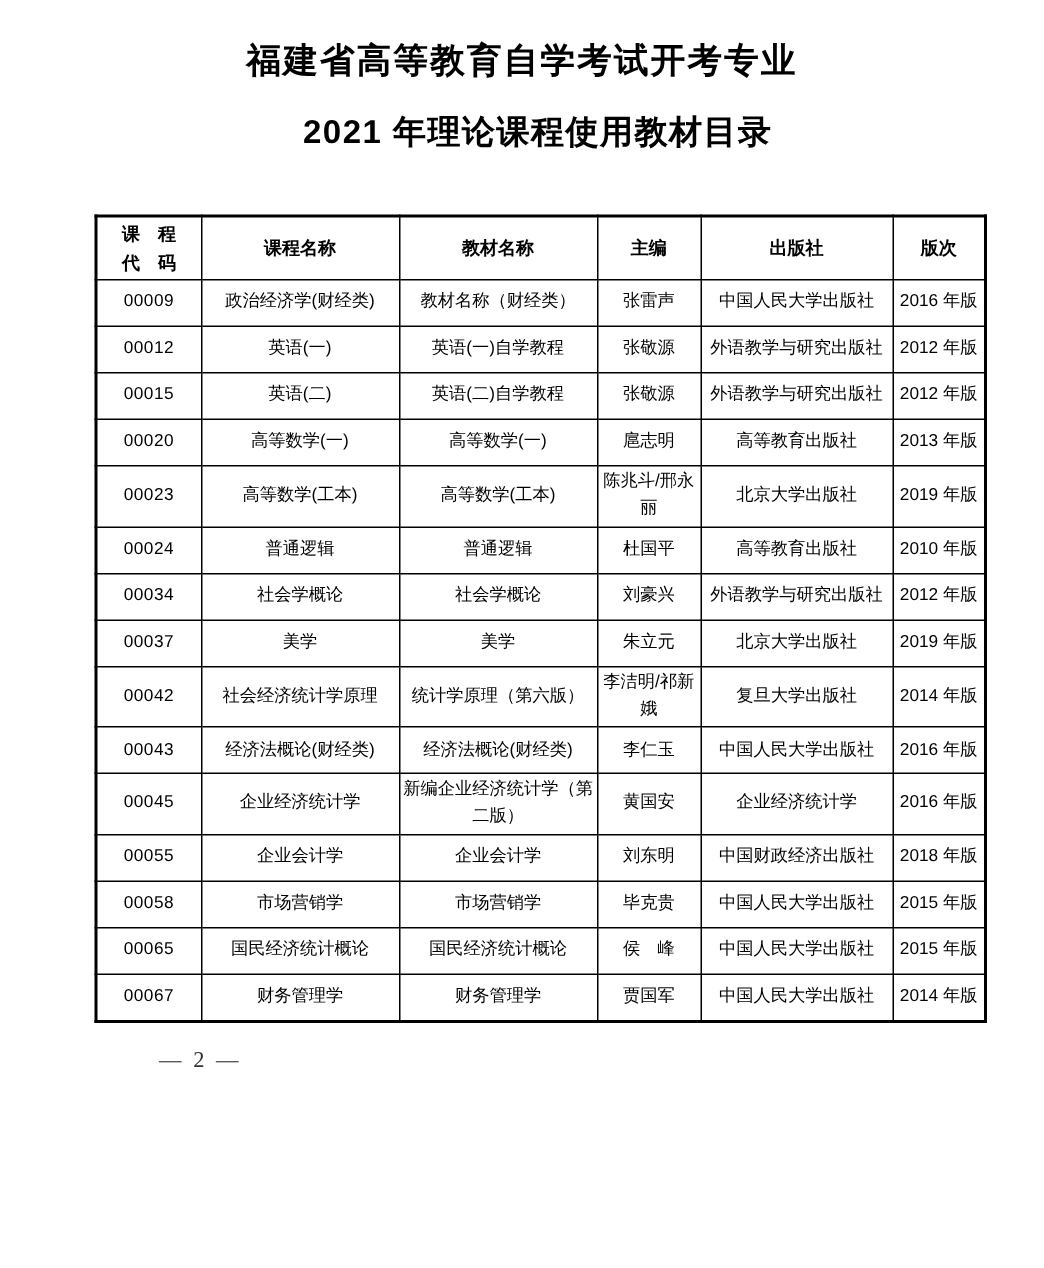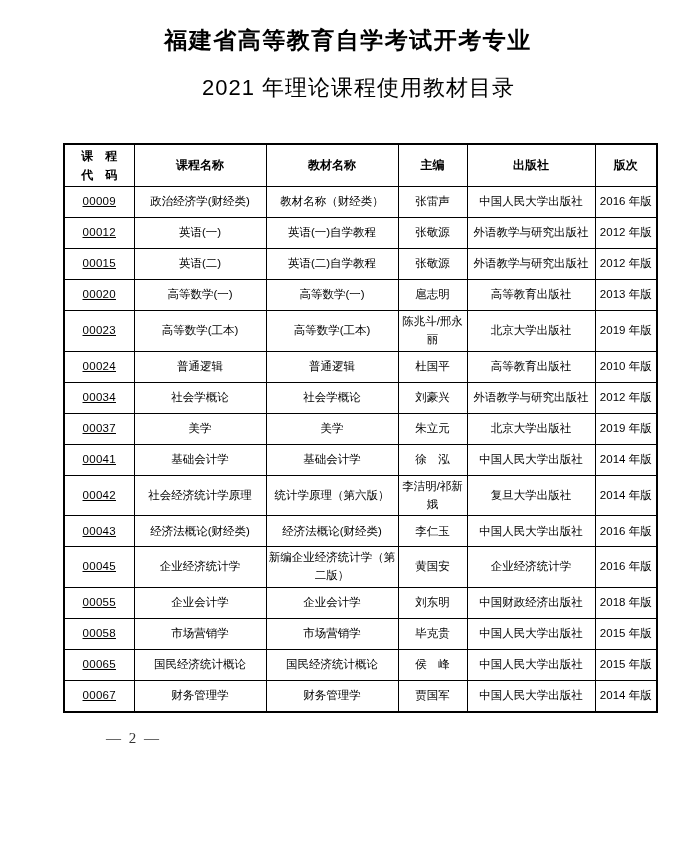--- a/index.html
+++ b/index.html
@@ -12,21 +12,21 @@
     overflow: hidden;
   }
   .page { width: 696px; height: 845px; padding-top: 27px; }
 
   .title-block { text-align: center; }
   .title-line1 {
     font-size: 23px; font-weight: bold; letter-spacing: 1.5px;
     line-height: 1.2;
   }
   .title-line2 {
-    font-size: 22px; font-weight: normal; letter-spacing: 1px;
+    font-size: 22px; font-weight: bold; letter-spacing: 1px;
     margin-top: 20px; line-height: 1.2; padding-left: 21px;
   }
 
   table.doc-table {
     border-collapse: collapse;
     table-layout: fixed;
     margin: 42px 0 0 63px;
     width: 593px;
     border: 2px solid #000;
     padding-left: 32px;
@@ -50,21 +50,20 @@
   .doc-table th {
     font-weight: bold;
     height: 40px;
     white-space: pre-line;
     font-size: 12px;
   }
   .doc-table td { height: 31px; }
   .doc-table td[data-name="cell-code"] {
     font-family: "Liberation Sans", sans-serif;
     letter-spacing: 0.3px;
-    text-decoration: underline;
   }
 
   .page-footer {
     margin: 17px 0 0 106px;
     font-family: "Liberation Serif", "DejaVu Serif", serif;
     font-size: 15px;
     color: #333;
     letter-spacing: 2px;
   }
 </style>
@@ -157,28 +156,20 @@
         </tr>
         <tr data-name="table-row">
           <td data-name="cell-code">00037</td>
           <td data-name="cell-course">美学</td>
           <td data-name="cell-textbook">美学</td>
           <td data-name="cell-editor">朱立元</td>
           <td data-name="cell-publisher">北京大学出版社</td>
           <td data-name="cell-edition">2019 年版</td>
         </tr>
         <tr data-name="table-row">
-          <td data-name="cell-code">00041</td>
-          <td data-name="cell-course">基础会计学</td>
-          <td data-name="cell-textbook">基础会计学</td>
-          <td data-name="cell-editor">徐　泓</td>
-          <td data-name="cell-publisher">中国人民大学出版社</td>
-          <td data-name="cell-edition">2014 年版</td>
-        </tr>
-        <tr data-name="table-row">
           <td data-name="cell-code">00042</td>
           <td data-name="cell-course">社会经济统计学原理</td>
           <td data-name="cell-textbook">统计学原理（第六版）</td>
           <td data-name="cell-editor">李洁明/祁新娥</td>
           <td data-name="cell-publisher">复旦大学出版社</td>
           <td data-name="cell-edition">2014 年版</td>
         </tr>
         <tr data-name="table-row">
           <td data-name="cell-code">00043</td>
           <td data-name="cell-course">经济法概论(财经类)</td>

